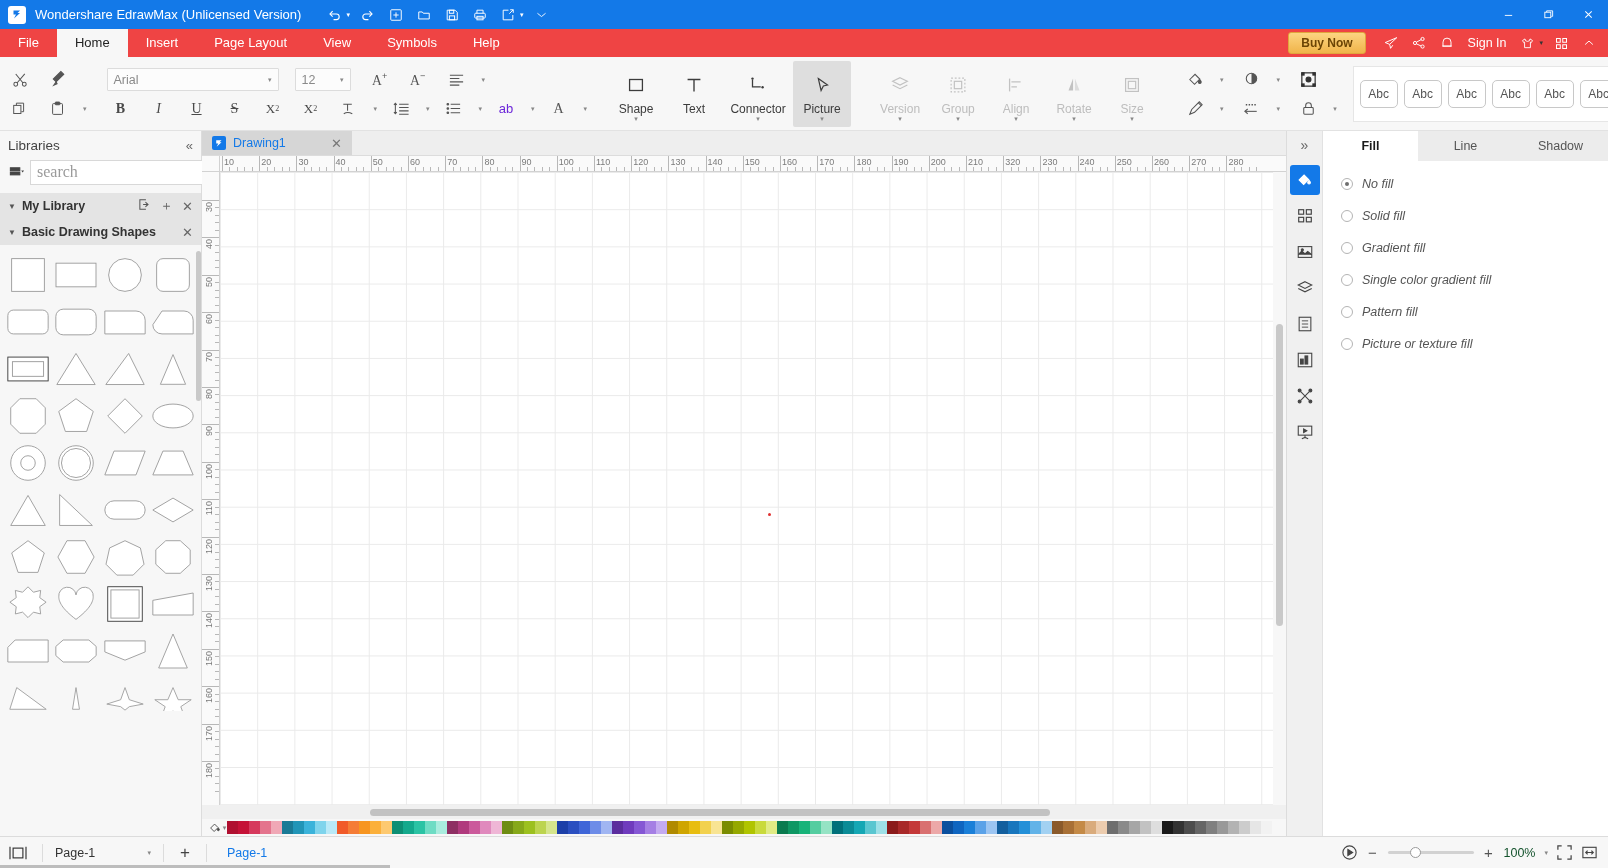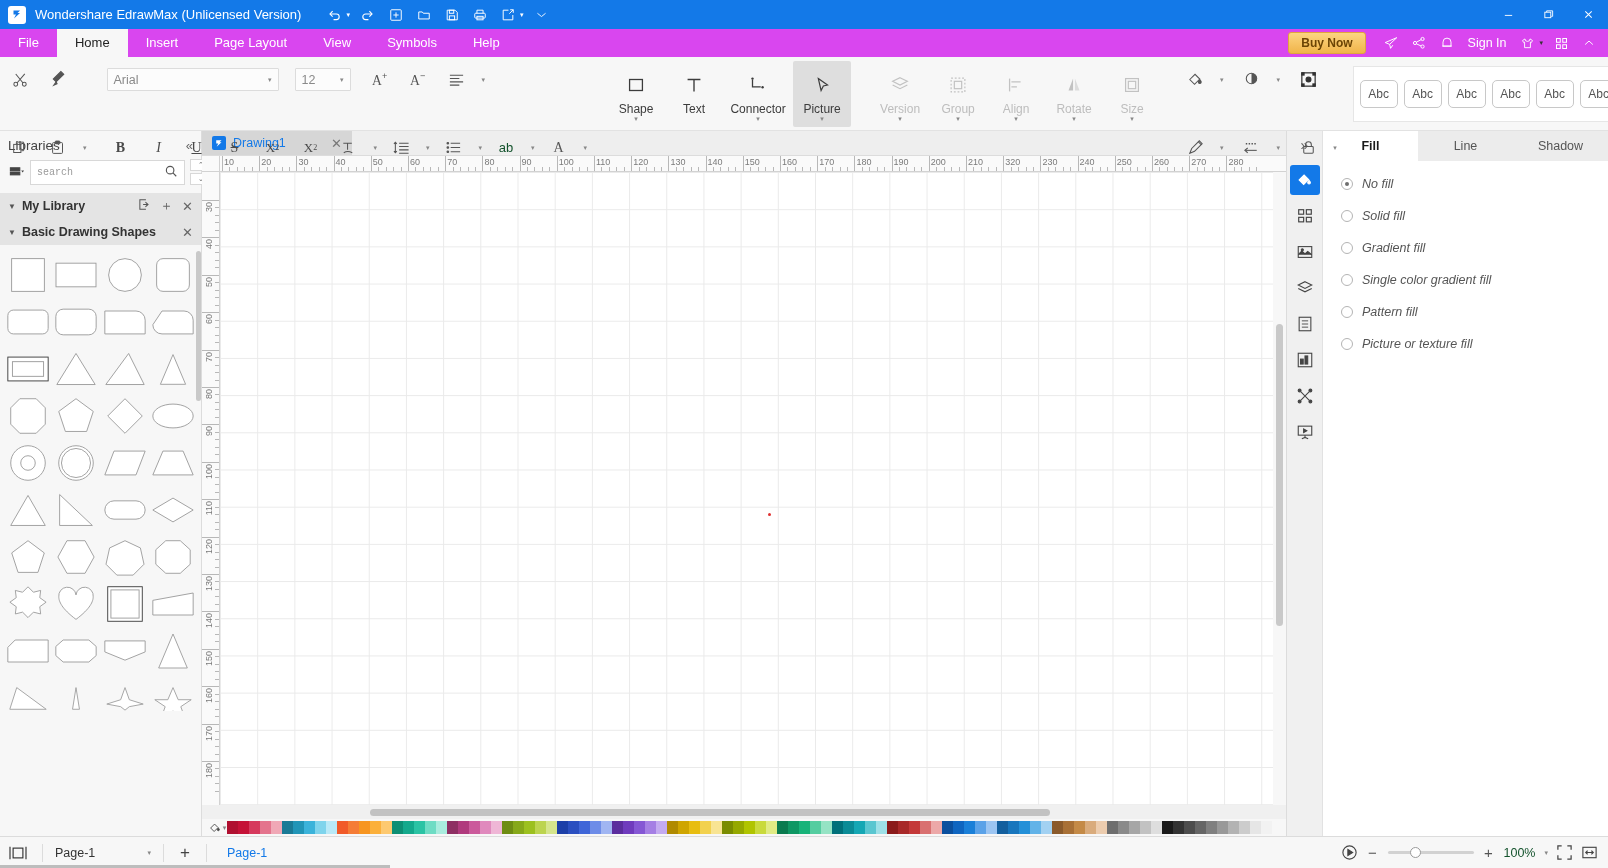--- a/index.html
+++ b/index.html
@@ -32,21 +32,21 @@
   .qat-caret { font-size: 7px; margin-left: -3px; margin-right: 3px; cursor: pointer; }
   .title-spacer { flex: 1; }
   .win-btns { display: flex; align-items: flex-start; height: 29px; }
   .win-btn {
     width: 40px; height: 29px; display: flex; align-items: center; justify-content: center;
     color: #fff; cursor: pointer; font-size: 13px;
   }
 
   
   .menubar {
-    height: 28px; background: #d946ef; display: flex; align-items: flex-end;
+    height: 28px; background: #ef4444; display: flex; align-items: flex-end;
     flex: 0 0 28px; position: relative;
   }
   .menu-item {
     padding: 0 18px; height: 28px; line-height: 28px; color: #fff; font-size: 13px;
     cursor: pointer; white-space: nowrap;
   }
   .menu-item.active { background: #f7f7f7; color: #222; }
   .menu-right { margin-left: auto; display: flex; align-items: center; height: 28px; padding-right: 6px; gap: 2px;}
   .buy-now {
     background: linear-gradient(180deg,#fcd581 0%,#f0b44a 100%);
@@ -60,21 +60,21 @@
   .signin { color: #fff; font-size: 12.5px; padding: 0 6px; cursor: pointer; white-space: nowrap;}
 
   
   .ribbon {
     flex: 0 0 74px; height: 74px; background: #f7f7f7; display: flex; align-items: stretch;
     border-bottom: 1px solid #e2e2e2; position: relative;
   }
   .rgroup { display: flex; align-items: center; padding: 0 6px; height: 74px; }
   .rsep { width: 1px; background: #dcdcdc; margin: 12px 4px; height: 50px; align-self: center; }
   .two-rows { display: flex; flex-direction: column; justify-content: center; height: 74px; gap: 2px;}
-  .rrow { display: flex; align-items: center; gap: 10px; margin-top: 39px; }
+  .rrow { display: flex; align-items: center; gap: 10px; }
   .ibtn {
     width: 28px; height: 27px; display: flex; align-items: center; justify-content: center;
     cursor: pointer; border-radius: 2px; color: #4a4a4a;
   }
   .ibtn.wide { width: 36px; }
   .caret { font-size: 7px; color: #888; margin-left: 1px; }
   .fontbox {
     width: 172px; height: 23px; border: 1px solid #dcdcdc; background: #fcfcfc;
     display: flex; align-items: center; padding: 0 6px; font-size: 12.5px; color: #8a8a8a;
     cursor: text; border-radius: 1px;
@@ -126,22 +126,22 @@
   }
   .lib-head .t { font-size: 13.5px; color: #444; flex: 1; }
   .collapse-ico { color: #666; cursor: pointer; font-size: 13px; }
   .lib-search { display: flex; align-items: center; padding: 0 6px 8px 8px; gap: 5px; flex: 0 0 auto; }
   .lib-ico-btn { display: flex; align-items: center; color: #555; cursor: pointer; }
   .searchbox {
     flex: 1; height: 25px; border: 1px solid #d8d8d8; background: #fff; display: flex;
     align-items: center; padding: 0 6px; cursor: text;
   }
   .searchbox input {
-    flex: 1; border: none; outline: none; font-size: 10px; color: #555; background: transparent;
-    font-family: Liberation Mono, monospace;
+    flex: 1; border: none; outline: none; font-size: 16px; color: #555; background: transparent;
+    font-family: Liberation Serif, serif;
   }
   .searchbox input::placeholder { color: #9b9b9b; }
   .nav-arrows { display: flex; flex-direction: column; gap: 2px; }
   .nav-arrows div {
     width: 22px; height: 12px; border: 1px solid #d8d8d8; background: #fff; display: flex;
     align-items: center; justify-content: center; font-size: 7px; color: #666; cursor: pointer;
   }
   .sec-head {
     height: 26px; background: #e4e4e4; display: flex; align-items: center; padding: 0 8px;
     font-size: 12.5px; color: #333; flex: 0 0 26px; cursor: pointer;
@@ -516,21 +516,21 @@
           <span class="caret">▾</span>
           <div class="ibtn">
             <svg width="17" height="17" viewBox="0 0 18 18" stroke="#555" stroke-width="1.1">
                 <path d="M6 4.5h10M6 9h10M6 13.5h10"></path>
                 <circle cx="3" cy="4.5" r="0.9" fill="#555"></circle>
                 <circle cx="3" cy="9" r="0.9" fill="#555"></circle>
                 <circle cx="3" cy="13.5" r="0.9" fill="#555"></circle>
               </svg>
           </div>
           <span class="caret">▾</span>
-          <div class="ibtn" style="font-size:13px;color:#14532d;">ab</div>
+          <div class="ibtn" style="font-size:13px;color:#6d28d9;">ab</div>
           <span class="caret">▾</span>
           <div class="ibtn" style="font-size:14px;color:#555;font-family:'Liberation Serif',serif;">A</div>
           <span class="caret">▾</span>
         </div>
       </div>
     </div>
     <div class="rsep"></div>
 
     <div class="rgroup">
       <div class="bigbtn">

